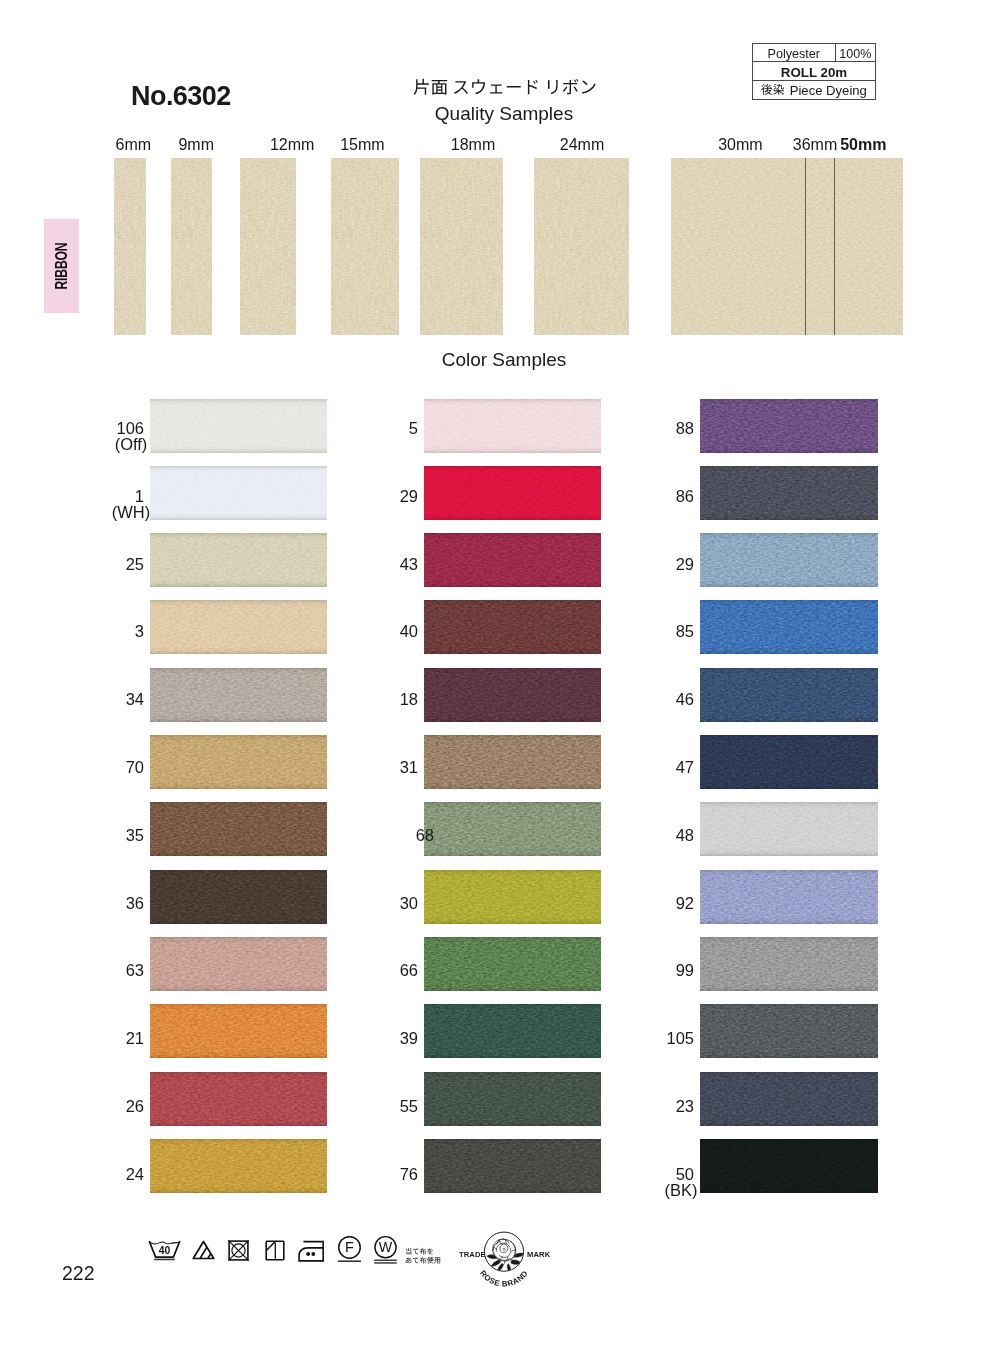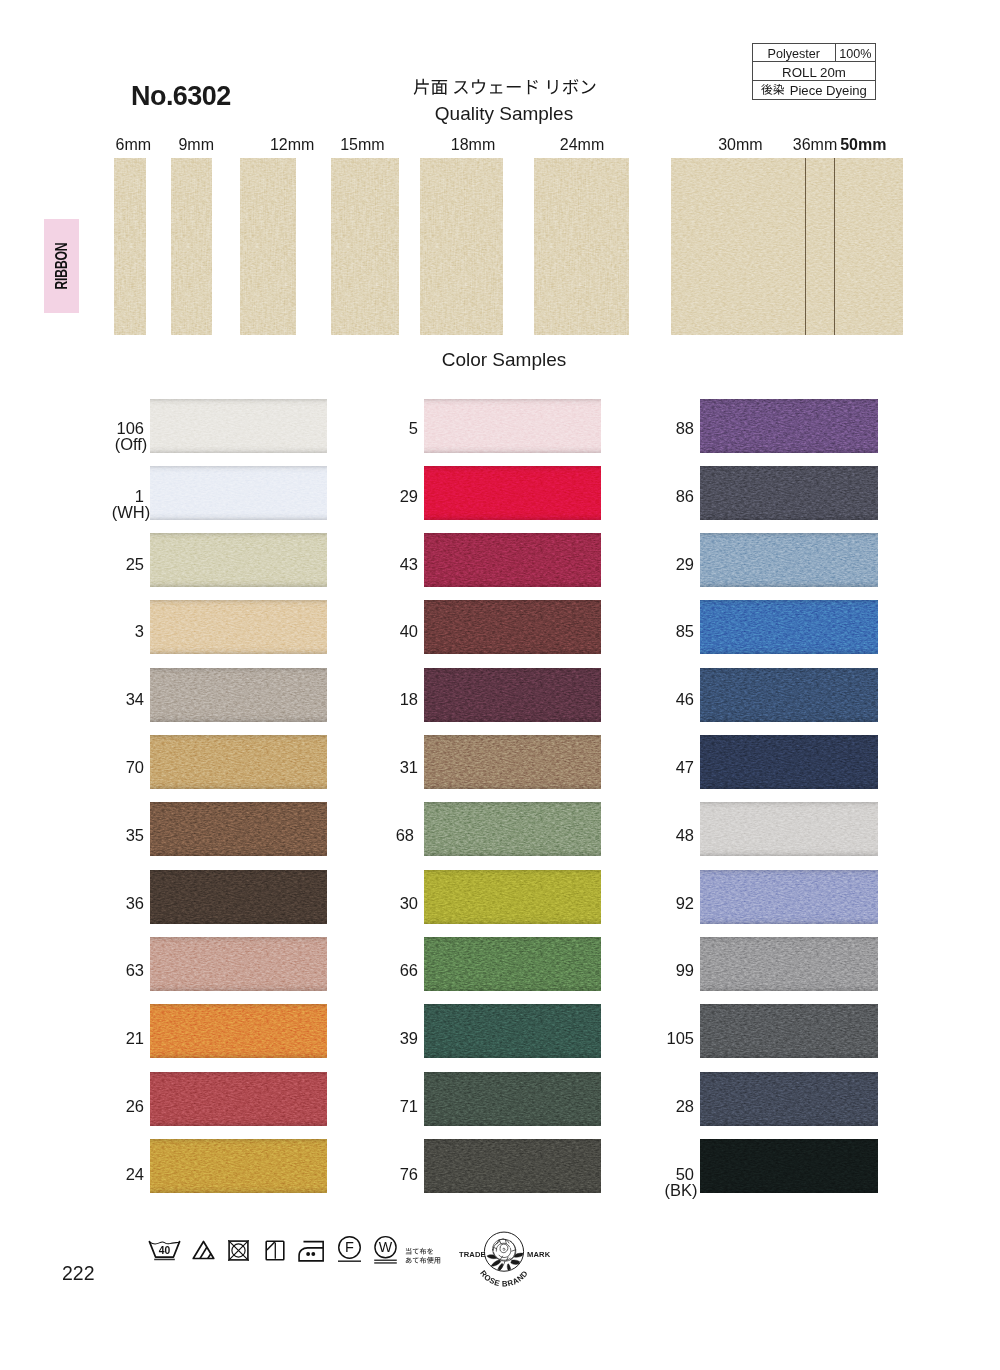--- a/index.html
+++ b/index.html
@@ -15,21 +15,21 @@
 #subtitle{left:413px;top:79px;}
 
 #spec{left:752px;top:43px;width:124px;height:57px;border:1px solid #4a4a4a;box-sizing:border-box;}
 .spec-row{display:flex;height:18.3px;border-bottom:1px solid #4a4a4a;box-sizing:border-box;}
 .spec-row:last-child{border-bottom:none;height:18.4px;}
 .spec-cell{display:flex;align-items:center;justify-content:center;font-size:12.8px;line-height:1;
            box-sizing:border-box;white-space:nowrap;}
 #spec-mat,#spec-pct{font-size:12.6px;}
 .spec-cell{padding-top:3px;}
 #spec-dye{font-size:13.1px;padding-top:1px;}
-#spec-roll{font-size:13.3px;}
+#spec-roll{font-size:13.3px;font-weight:bold;}
 #spec-mat{width:82.5px;border-right:1px solid #4a4a4a;}
 #spec-pct{width:39.5px;}
 .spec-full{width:100%;}
 #spec-dye{gap:5px;}
 
 #tab{left:44px;top:219px;width:35px;height:94px;}
 #tab-label{position:absolute;left:0;top:0;width:94px;height:35px;transform-origin:0 0;
   transform:rotate(-90deg) translateX(-94px);display:flex;align-items:center;justify-content:center;
   font-size:16px;font-weight:bold;letter-spacing:-0.2px;color:#111;}
 #tab-label span{display:inline-block;transform:scaleX(0.76);transform-origin:center;}
@@ -255,21 +255,21 @@
       <div class="tx tx1"></div>
       <div class="tx tx2"></div>
       <div class="edge"></div>
     </div>
 <div class="clabel" style="left:344px;top:757.9px;width:74px;"><span>31</span></div>
 <div class="cswatch" style="left:424px;top:802.3px;width:177px;height:54px;background:#87997a;">
       <div class="tx tx1"></div>
       <div class="tx tx2"></div>
       <div class="edge"></div>
     </div>
-<div class="clabel" style="left:340px;top:825.7px;width:74px;"><span>68</span></div>
+<div class="clabel" style="left:360px;top:825.7px;width:74px;"><span>68</span></div>
 <div class="cswatch" style="left:424px;top:869.6px;width:177px;height:54px;background:#afae35;">
       <div class="tx tx1"></div>
       <div class="tx tx2"></div>
       <div class="edge"></div>
     </div>
 <div class="clabel" style="left:344px;top:893.5px;width:74px;"><span>30</span></div>
 <div class="cswatch" style="left:424px;top:936.9px;width:177px;height:54px;background:#5c8250;">
       <div class="tx tx1"></div>
       <div class="tx tx2"></div>
       <div class="edge"></div>
@@ -279,21 +279,21 @@
       <div class="tx tx1"></div>
       <div class="tx tx2"></div>
       <div class="edge"></div>
     </div>
 <div class="clabel" style="left:344px;top:1029.1px;width:74px;"><span>39</span></div>
 <div class="cswatch" style="left:424px;top:1071.5px;width:177px;height:54px;background:#45544a;">
       <div class="tx tx1"></div>
       <div class="tx tx2"></div>
       <div class="edge"></div>
     </div>
-<div class="clabel" style="left:344px;top:1096.9px;width:74px;"><span>71</span></div>
+<div class="clabel" style="left:344px;top:1096.9px;width:74px;"><span>55</span></div>
 <div class="cswatch" style="left:424px;top:1138.8px;width:177px;height:54px;background:#4a4a44;">
       <div class="tx tx1"></div>
       <div class="tx tx2"></div>
       <div class="edge"></div>
     </div>
 <div class="clabel" style="left:344px;top:1164.7px;width:74px;"><span>76</span></div>
 <div class="cswatch" style="left:700px;top:398.5px;width:178px;height:54px;background:#6d5184;">
       <div class="tx tx1"></div>
       <div class="tx tx2"></div>
       <div class="edge"></div>
@@ -351,21 +351,21 @@
       <div class="tx tx1"></div>
       <div class="tx tx2"></div>
       <div class="edge"></div>
     </div>
 <div class="clabel" style="left:620px;top:1029.1px;width:74px;"><span>105</span></div>
 <div class="cswatch" style="left:700px;top:1071.5px;width:178px;height:54px;background:#434a5a;">
       <div class="tx tx1"></div>
       <div class="tx tx2"></div>
       <div class="edge"></div>
     </div>
-<div class="clabel" style="left:620px;top:1096.9px;width:74px;"><span>28</span></div>
+<div class="clabel" style="left:620px;top:1096.9px;width:74px;"><span>23</span></div>
 <div class="cswatch" style="left:700px;top:1138.8px;width:178px;height:54px;background:#131b1a;">
       <div class="tx tx1"></div>
       <div class="tx tx2"></div>
       <div class="edge"></div>
     </div>
 <div class="clabel" style="left:620px;top:1165.2px;width:74px;"><span>50</span></div>
 <div class="clabel csub" style="left:643px;top:1181.2px;width:76px;text-align:center;"><span>(BK)</span></div>
 <div class="abs" style="left:0;top:0;width:1000px;height:1370px;pointer-events:none;">
 <div class="icon" style="left:148.3px;top:1240.2px;width:33px;height:21.7px;">
 <svg viewBox="0 0 64 42" width="33" height="21.7">

